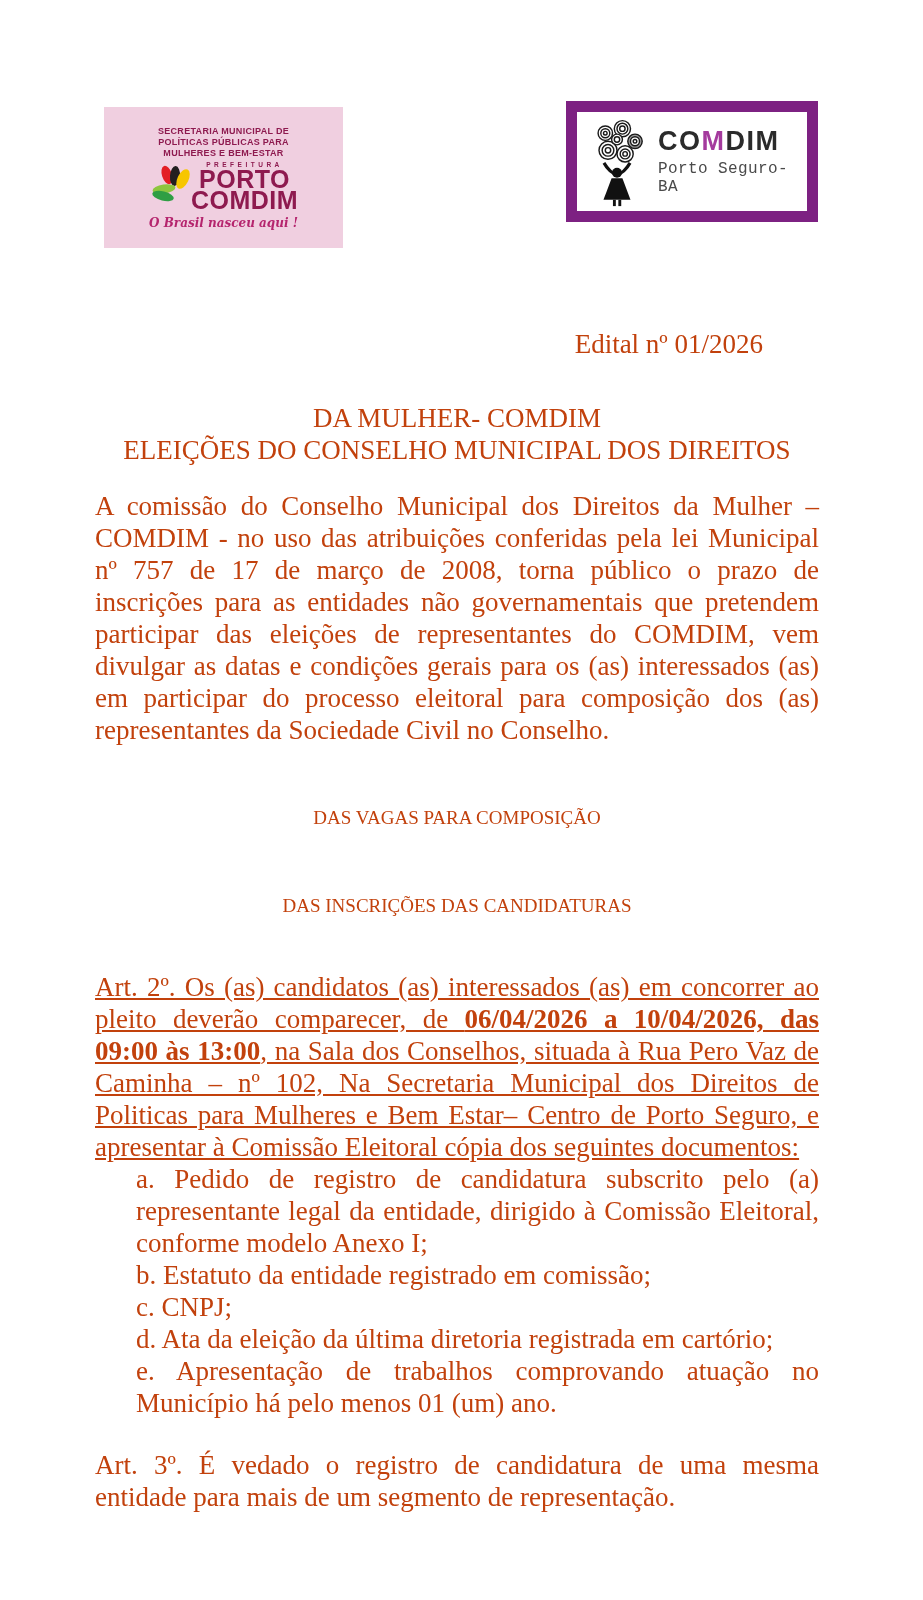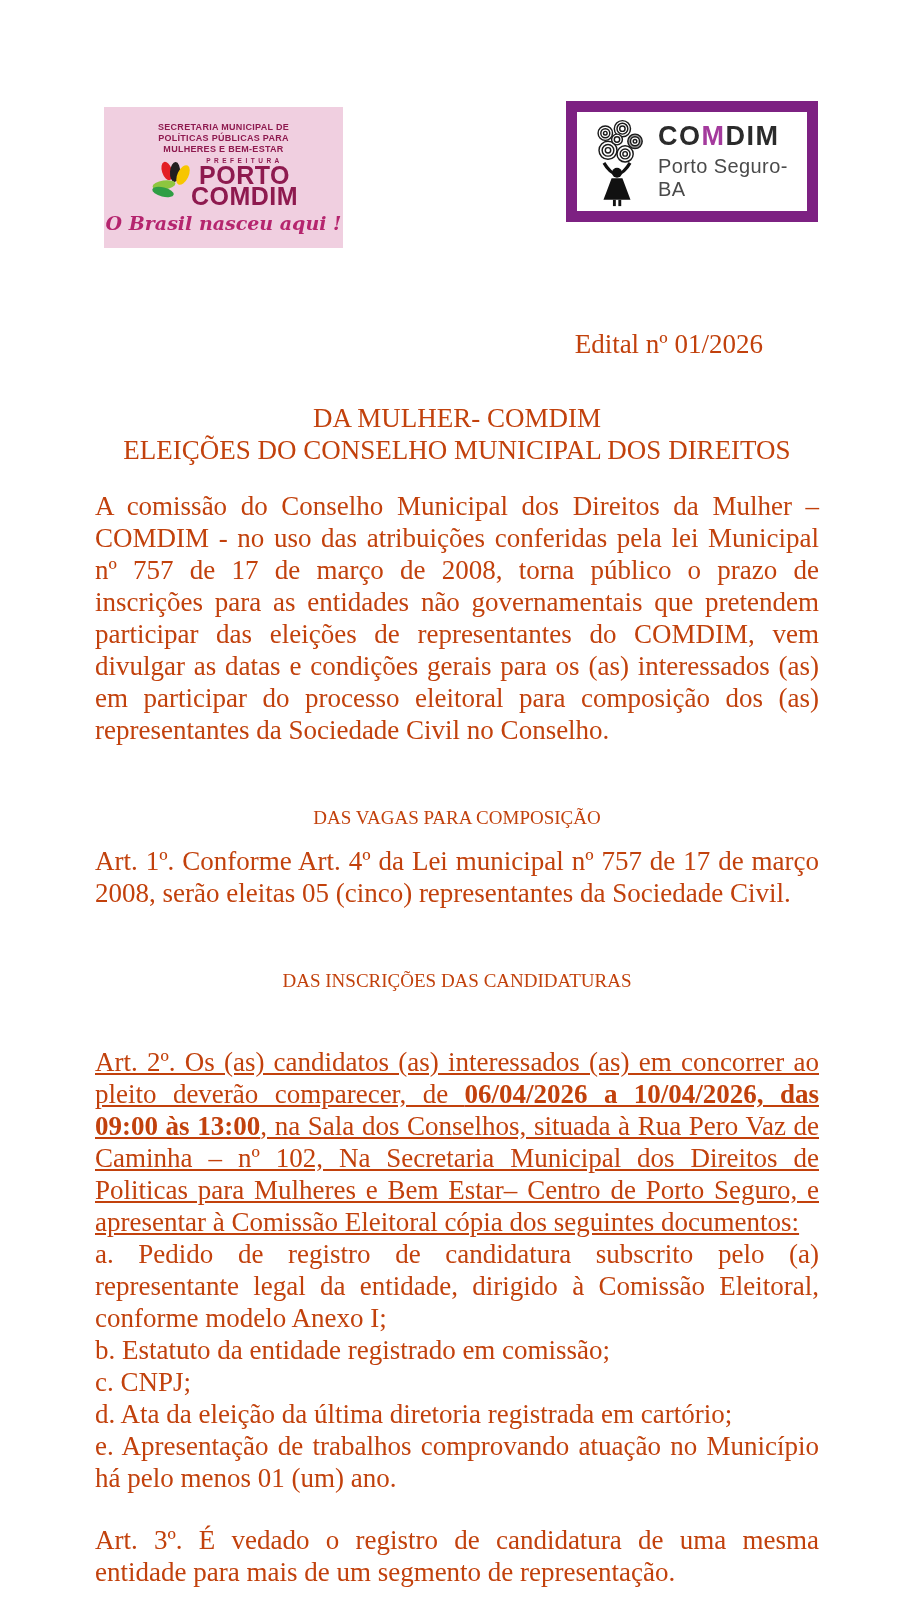--- a/index.html
+++ b/index.html
@@ -36,58 +36,58 @@
     font-size: 6.5px; font-weight: bold; letter-spacing: 3.5px;
     color: #8e1a4f; margin-bottom: 1px;
   }
   .city {
     font-weight: bold; font-size: 25px; line-height: 21px;
     color: #8e1a4f; letter-spacing: .5px;
   }
   .tagline {
     font-family: "DejaVu Serif", serif;
     font-style: italic; font-weight: bold;
-    font-size: 19px; color: #b5256e; margin-top: 5px;
+    font-size: 12px; color: #b5256e; margin-top: 5px;
   }
 
   
   .logo-right {
     position: absolute; left: 566px; top: 101px;
     width: 252px; height: 121px;
     background: #ffffff;
     border: 11px solid #7d2182;
     display: flex; align-items: center;
     padding: 2px 6px 2px 4px; gap: 5px;
   }
   .emblem { width: 72px; height: 94px; flex: 0 0 auto; }
   .comdim-col { display: flex; flex-direction: column; align-items: flex-start; }
   .comdim-name {
     font-family: "Liberation Sans", sans-serif;
     font-weight: bold; font-size: 27px; letter-spacing: 1.5px;
     color: #2b2b2b; line-height: 28px;
   }
   .comdim-name .hl { color: #a43a9d; }
   .comdim-sub {
-    font-family: Liberation Sans, sans-serif;
-    font-size: 20px; color: #4a4a4a; margin-top: 5px; letter-spacing: .4px;
+    font-family: Liberation Mono, monospace;
+    font-size: 16px; color: #4a4a4a; margin-top: 5px; letter-spacing: .4px;
   }
 
   
   .doc {
     position: absolute; left: 95px; top: 328px; width: 724px;
     font-size: 27px; line-height: 32px; color: #c2410c;
   }
   .edital { text-align: right; padding-right: 56px; }
   .title { text-align: center; margin-top: 42px; }
   .para { text-align: justify; }
   .intro { margin-top: 24px; }
   .section-h { text-align: center; font-weight: normal; font-size: 19px; margin-top: 56px; }
   .art1 { margin-top: 11px; }
   .art2 { margin-top: 49px; text-decoration: underline; }
-  .item { text-align: justify; }
+  .item { text-align: justify; margin-left: 41px; }
   .art3 { margin-top: 30px; }
 </style>
 </head>
 <body>
 
 <div class="page">
 
   <div class="logo-left">
     <div class="sec-line">SECRETARIA MUNICIPAL DE</div>
     <div class="sec-line">POLÍTICAS PÚBLICAS PARA</div>
@@ -150,21 +150,20 @@
 
     <div class="title">
       <div>DA MULHER- COMDIM</div>
       <div>ELEIÇÕES DO CONSELHO MUNICIPAL DOS DIREITOS</div>
     </div>
 
     <p class="para intro">A comissão do Conselho Municipal dos Direitos da Mulher – COMDIM - no uso das atribuições conferidas pela lei Municipal nº 757 de 17 de março de 2008, torna público o prazo de inscrições para as entidades não governamentais que pretendem participar das eleições de representantes do COMDIM, vem divulgar as datas e condições gerais para os (as) interessados (as) em participar do processo eleitoral para composição dos (as) representantes da Sociedade Civil no Conselho.</p>
 
     <h2 class="section-h">DAS VAGAS PARA COMPOSIÇÃO</h2>
 
-    <p class="para art1">Art. 1º. Conforme Art. 4º da Lei municipal nº 757 de 17 de março 2008, serão eleitas 05 (cinco) representantes da Sociedade Civil.</p>
 
     <h2 class="section-h">DAS INSCRIÇÕES DAS CANDIDATURAS</h2>
 
     <p class="para art2"><span>Art. 2º. Os (as) candidatos (as) interessados (as) em concorrer ao pleito deverão comparecer, de </span><b>06/04/2026 a 10/04/2026, das 09:00 às 13:00</b><span>, na Sala dos Conselhos, situada à Rua Pero Vaz de Caminha – nº 102, Na Secretaria Municipal dos Direitos de Politicas para Mulheres e Bem Estar– Centro de Porto Seguro, e apresentar à Comissão Eleitoral cópia dos seguintes documentos:</span></p>
 
     <p class="item">a. Pedido de registro de candidatura subscrito pelo (a) representante legal da entidade, dirigido à Comissão Eleitoral, conforme modelo Anexo I;</p>
     <p class="item">b. Estatuto da entidade registrado em comissão;</p>
     <p class="item">c. CNPJ;</p>
     <p class="item">d. Ata da eleição da última diretoria registrada em cartório;</p>
     <p class="item">e. Apresentação de trabalhos comprovando atuação no Município há pelo menos 01 (um) ano.</p>

